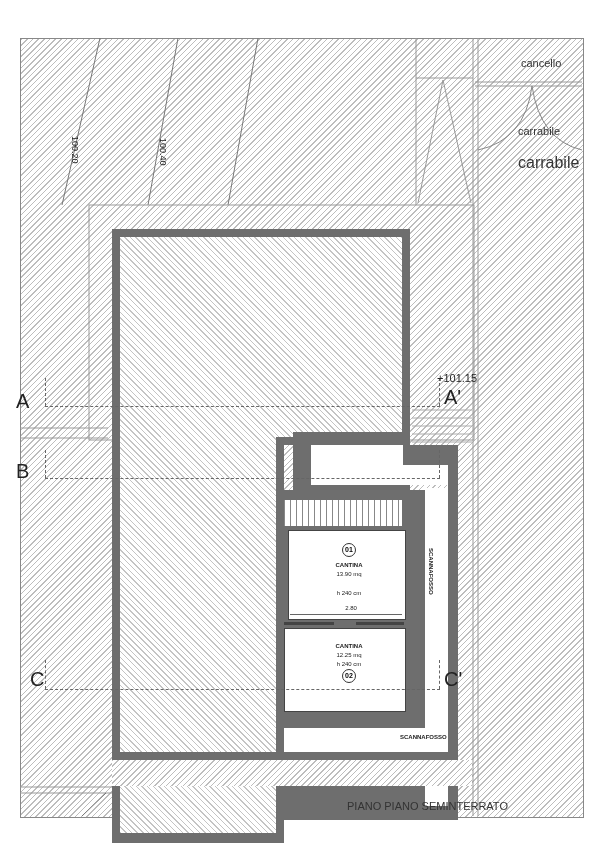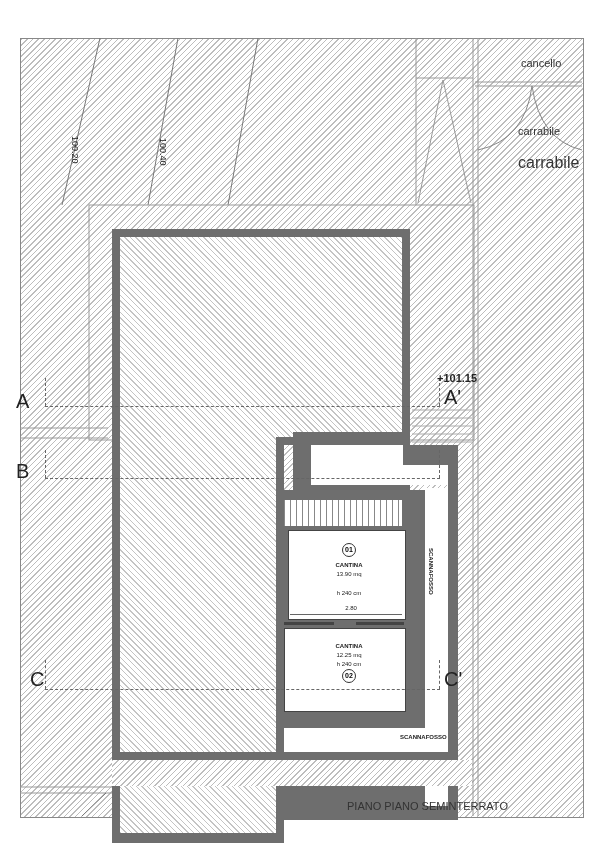--- a/index.html
+++ b/index.html
@@ -126,15 +126,15 @@
 <div class="abs dash-h" style="left:45px; top:689px; width:395px;"></div>
 <div class="abs dash-v" style="left:45px; top:660px; height:29px;"></div>
 <div class="abs dash-v" style="left:439px; top:660px; height:29px;"></div>
 
 <div class="abs txt" style="left:16px; top:390px; font-size:20px;">A</div>
 <div class="abs txt" style="left:444px; top:386px; font-size:20px;">A'</div>
 <div class="abs txt" style="left:16px; top:460px; font-size:20px;">B</div>
 <div class="abs txt" style="left:30px; top:668px; font-size:20px;">C</div>
 <div class="abs txt" style="left:444px; top:668px; font-size:20px;">C'</div>
 
-<div class="abs txt" style="left:437px; top:372px; font-size:11px;font-weight:bold;">+101.15</div>
+<div class="abs txt" style="left:437px; top:372px; font-size:11px;">+101.15</div>
 
 <div class="abs txt" style="left:347px; top:800px; font-size:11px; color:#333;">PIANO PIANO SEMINTERRATO</div>
 
 </body></html>

